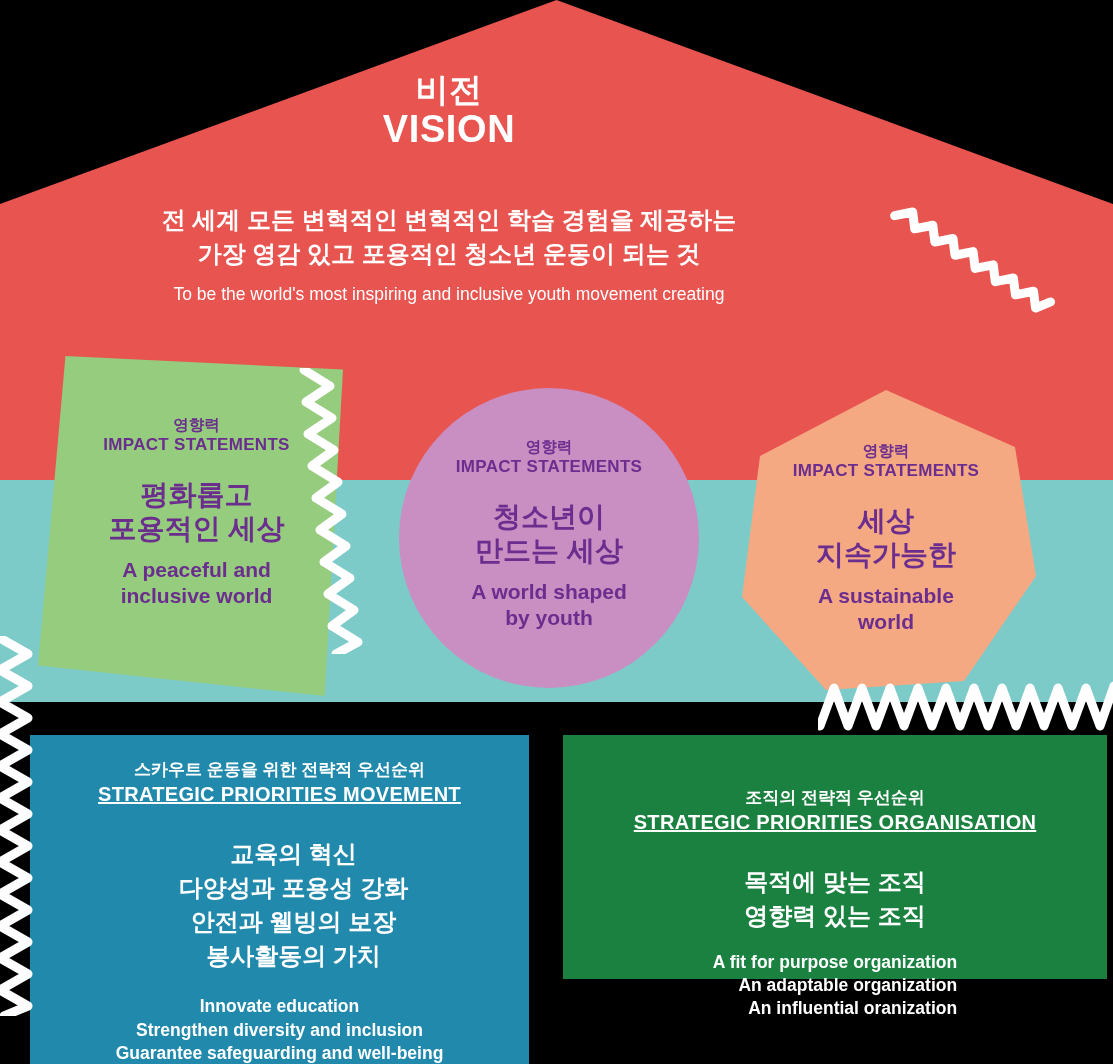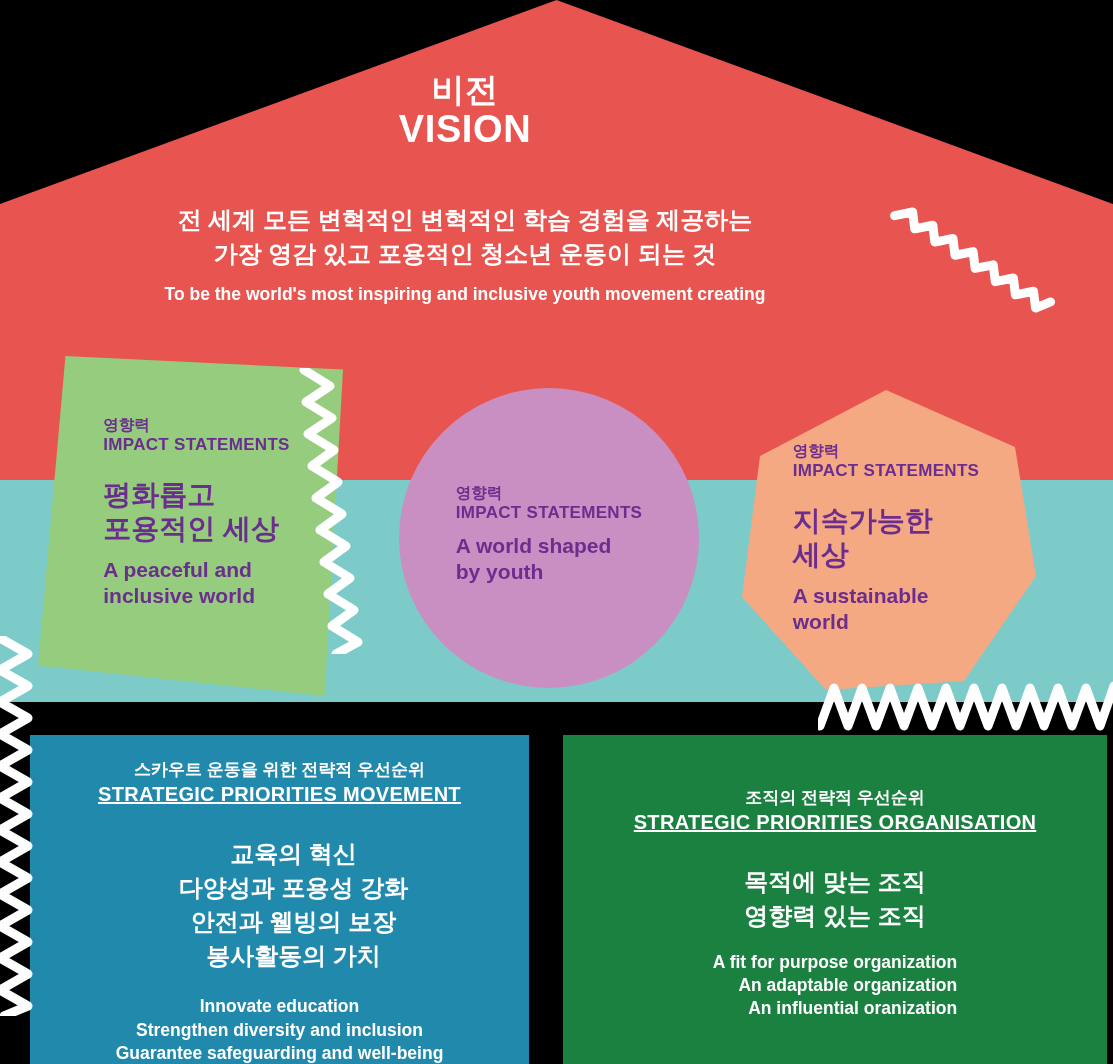--- a/index.html
+++ b/index.html
@@ -18,21 +18,21 @@
   
   .roof{
     position:absolute;
     left:0; top:0;
     width:1113px; height:480px;
     background:#E8544F;
     clip-path:polygon(50% 0%, 100% 42.5%, 100% 100%, 0% 100%, 0% 42.5%);
   }
   .vision-wrap{
     position:absolute;
-    left:16px; top:72px;
+    left:0; top:72px;
     width:898px;
     text-align:center;
     color:#ffffff;
   }
   .vision-kr{
     font-size:33px;
     font-weight:700;
     line-height:1.12;
     letter-spacing:0.5px;
   }
@@ -44,37 +44,37 @@
   }
   .vision-body-kr{
     margin-top:52px;
     font-size:24px;
     font-weight:700;
     line-height:1.42;
   }
   .vision-body-en{
     margin-top:12px;
     font-size:17.5px;
-    font-weight:700;
+    font-weight:400;
     line-height:1.35;
   }
 
   
   .teal-band{
     position:absolute;
     left:0; top:480px;
     width:1113px; height:222px;
     background:#7DCBC9;
   }
 
   
   .impact{
     position:absolute;
     color:#6B2D8E;
-    text-align:left;
+    text-align:center;
     display:flex;
     flex-direction:column;
     align-items:center;
     justify-content:center;
   }
   .imp-label-kr{ font-size:15.5px; font-weight:700; line-height:1.25; }
   .imp-label-en{ font-size:17px;   font-weight:700; line-height:1.25; letter-spacing:0.3px;}
   .imp-title-kr{ font-size:28px;   font-weight:800; line-height:1.24; margin-top:22px;}
   .imp-title-en{ font-size:21px;   font-weight:800; line-height:1.24; margin-top:10px;}
 
@@ -114,21 +114,21 @@
     flex-direction:column;
     align-items:center;
   }
   .panel-blue{
     left:30px; top:735px;
     width:499px; height:329px;
     background:#2189AC;
   }
   .panel-green{
     left:563px; top:735px;
-    width:544px; height:329px;
+    width:544px; height:244px;
     background:#1B8140;
   }
   .p-head-kr{ font-size:17px; font-weight:700; line-height:1.3; }
   .p-head-en{ font-size:20px; font-weight:700; line-height:1.3; letter-spacing:0.3px;text-decoration:underline;}
   .p-kr-list{ font-size:24px; font-weight:700; line-height:1.42; }
   .p-en-list{ font-size:17.5px; font-weight:700; line-height:1.32; }
   .panel-blue .p-head-kr{ margin-top:24px; }
   .panel-blue .p-kr-list{ margin-top:30px;margin-left:28px; }
   .panel-blue .p-en-list{ margin-top:22px; }
   .panel-green .p-head-kr{ margin-top:52px; }
@@ -175,34 +175,38 @@
         <div>A peaceful and</div>
         <div>inclusive world</div>
       </div>
     </div>
   </div>
 
   <div class="impact shape-purple">
     <div class="inner">
       <div class="imp-label-kr">영향력</div>
       <div class="imp-label-en">IMPACT STATEMENTS</div>
+      <div class="imp-title-kr">
+        <div>청소년이</div>
+        <div>만드는 세상</div>
+      </div>
       <div class="imp-title-en">
         <div>A world shaped</div>
         <div>by youth</div>
       </div>
     </div>
   </div>
 
   <div class="impact shape-orange">
     <div class="inner">
       <div class="imp-label-kr">영향력</div>
       <div class="imp-label-en">IMPACT STATEMENTS</div>
       <div class="imp-title-kr">
+        <div>세상</div>
         <div>지속가능한</div>
-        <div>세상</div>
       </div>
       <div class="imp-title-en">
         <div>A sustainable</div>
         <div>world</div>
       </div>
     </div>
   </div>
 
   <div class="panel panel-blue">
     <div class="p-head-kr">스카우트 운동을 위한 전략적 우선순위</div>

